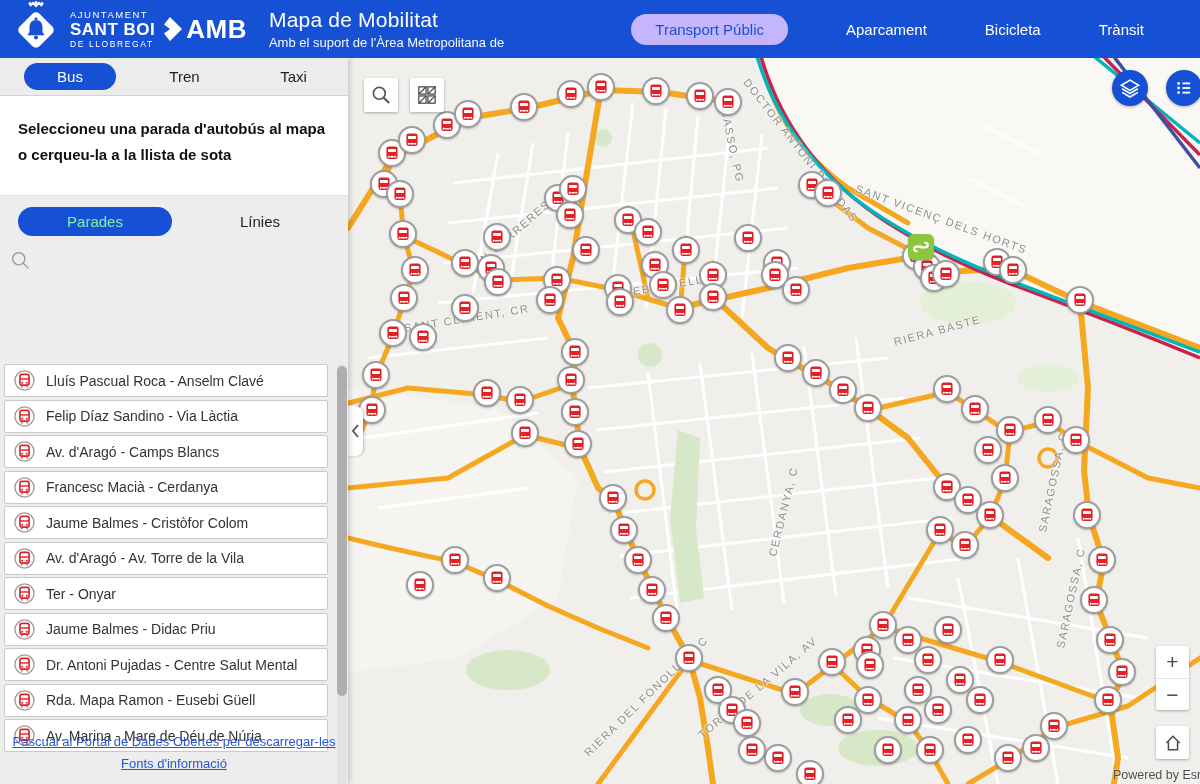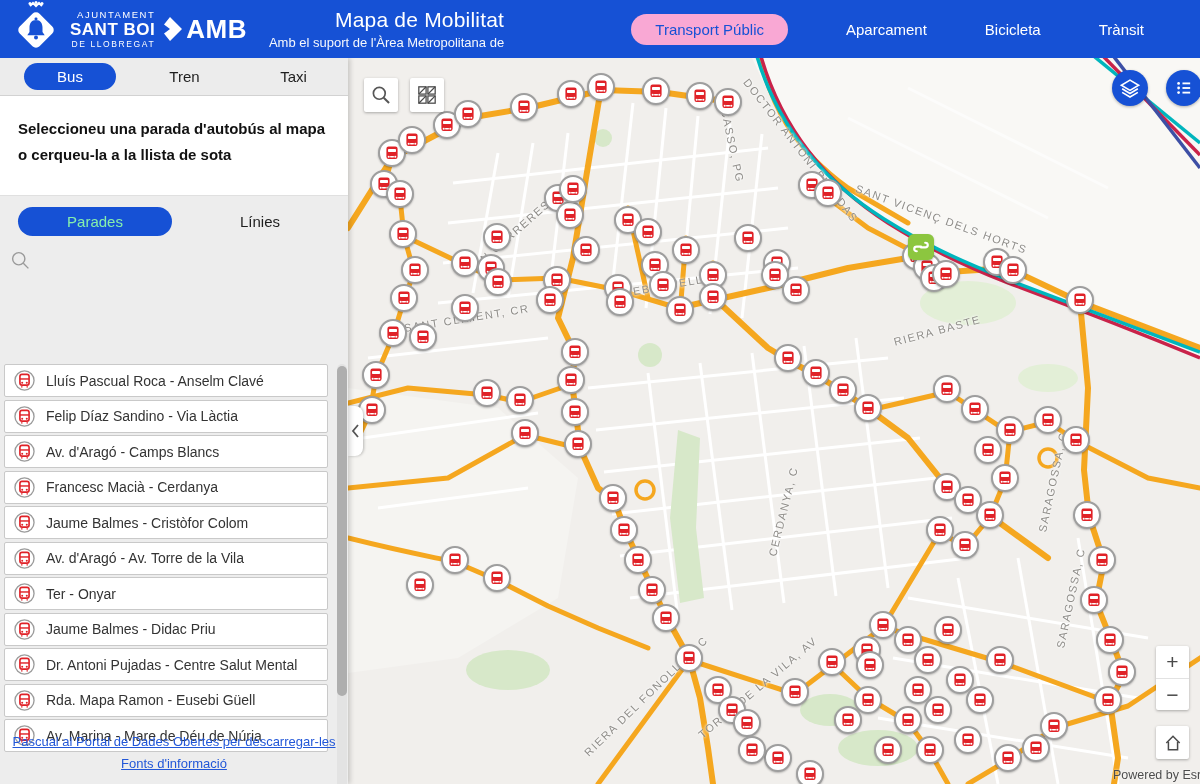--- a/index.html
+++ b/index.html
@@ -1,34 +1,34 @@
 <!DOCTYPE html>
 <html><head>
 <meta charset="utf-8">
 <style>
   * { box-sizing: border-box; margin: 0; padding: 0; }
   html,body { width:1200px; height:784px; overflow:hidden; font-family:"Liberation Sans",sans-serif; background:#fff; }
   .stage { position:relative; width:1200px; height:784px; overflow:hidden; }
 
   
-  .header { position:absolute; left:0; top:0; width:1200px; height:58px; background:#1651d5; display:flex; align-items:center; z-index:30;text-align:right; }
+  .header { position:absolute; left:0; top:0; width:1200px; height:58px; background:#1651d5; display:flex; align-items:center; z-index:30; }
   .logo-wrap { display:flex; align-items:center; padding-left:10px; }
   .shield { width:52px; height:56px; position:relative; flex:0 0 auto; }
   .city-text { margin-left:8px; color:#fff; line-height:1; }
   .city-text .l1 { font-size:9.5px; letter-spacing:1.5px; }
   .city-text .l2 { font-size:17px; font-weight:bold; letter-spacing:.5px; margin:2px 0; }
   .city-text .l3 { font-size:8.5px; letter-spacing:1.6px; }
   .amb-wrap { display:flex; align-items:center; margin-left:2px; color:#fff; }
   .amb-wrap .amb-label { font-size:26px; font-weight:bold; letter-spacing:.5px; margin-left:3px; }
   .title-block { margin-left:22px; color:#fff; }
   .title-block h1 { font-size:21px; font-weight:normal; letter-spacing:.2px; }
   .title-block .subtitle { font-size:13px; margin-top:3px; font-weight:normal; opacity:.96; }
   .top-nav { margin-left:auto; display:flex; align-items:center; gap:58px; padding-right:56px; }
   .nav-item { color:#fff; font-size:15px; cursor:pointer; white-space:nowrap; }
-  .nav-item.active { background:#f9a8d4; color:#1651d5; padding:7px 24px; border-radius:18px; font-weight:normal; }
+  .nav-item.active { background:#c4b5fd; color:#1651d5; padding:7px 24px; border-radius:18px; font-weight:normal; }
 
   
   .sidebar { position:absolute; left:0; top:58px; width:348px; height:726px; background:#ededed; z-index:20; box-shadow:2px 0 5px rgba(0,0,0,.18); }
   .mode-tabs { height:38px; display:flex; align-items:center; background:#ececec; border-bottom:1px solid #d2d2d2; }
   .mtab { flex:1; text-align:center; font-size:15px; color:#1e1e1e; cursor:pointer; }
   .mtab.active { flex:0 0 auto; margin-left:24px; margin-right:14px; background:#1651d5; color:#fff; width:92px; padding:5px 0; border-radius:15px; }
   .instruction { background:#fff; padding:20px 18px 26px 18px; border-bottom:1px solid #e0e0e0; }
   .instruction p { font-size:15px; font-weight:bold; color:#111; line-height:1.75; }
   .seg-tabs { height:44px; display:flex; align-items:center; margin-top:4px; }
   .seg { flex:1; text-align:center; font-size:15px; color:#1e1e1e; cursor:pointer; }

